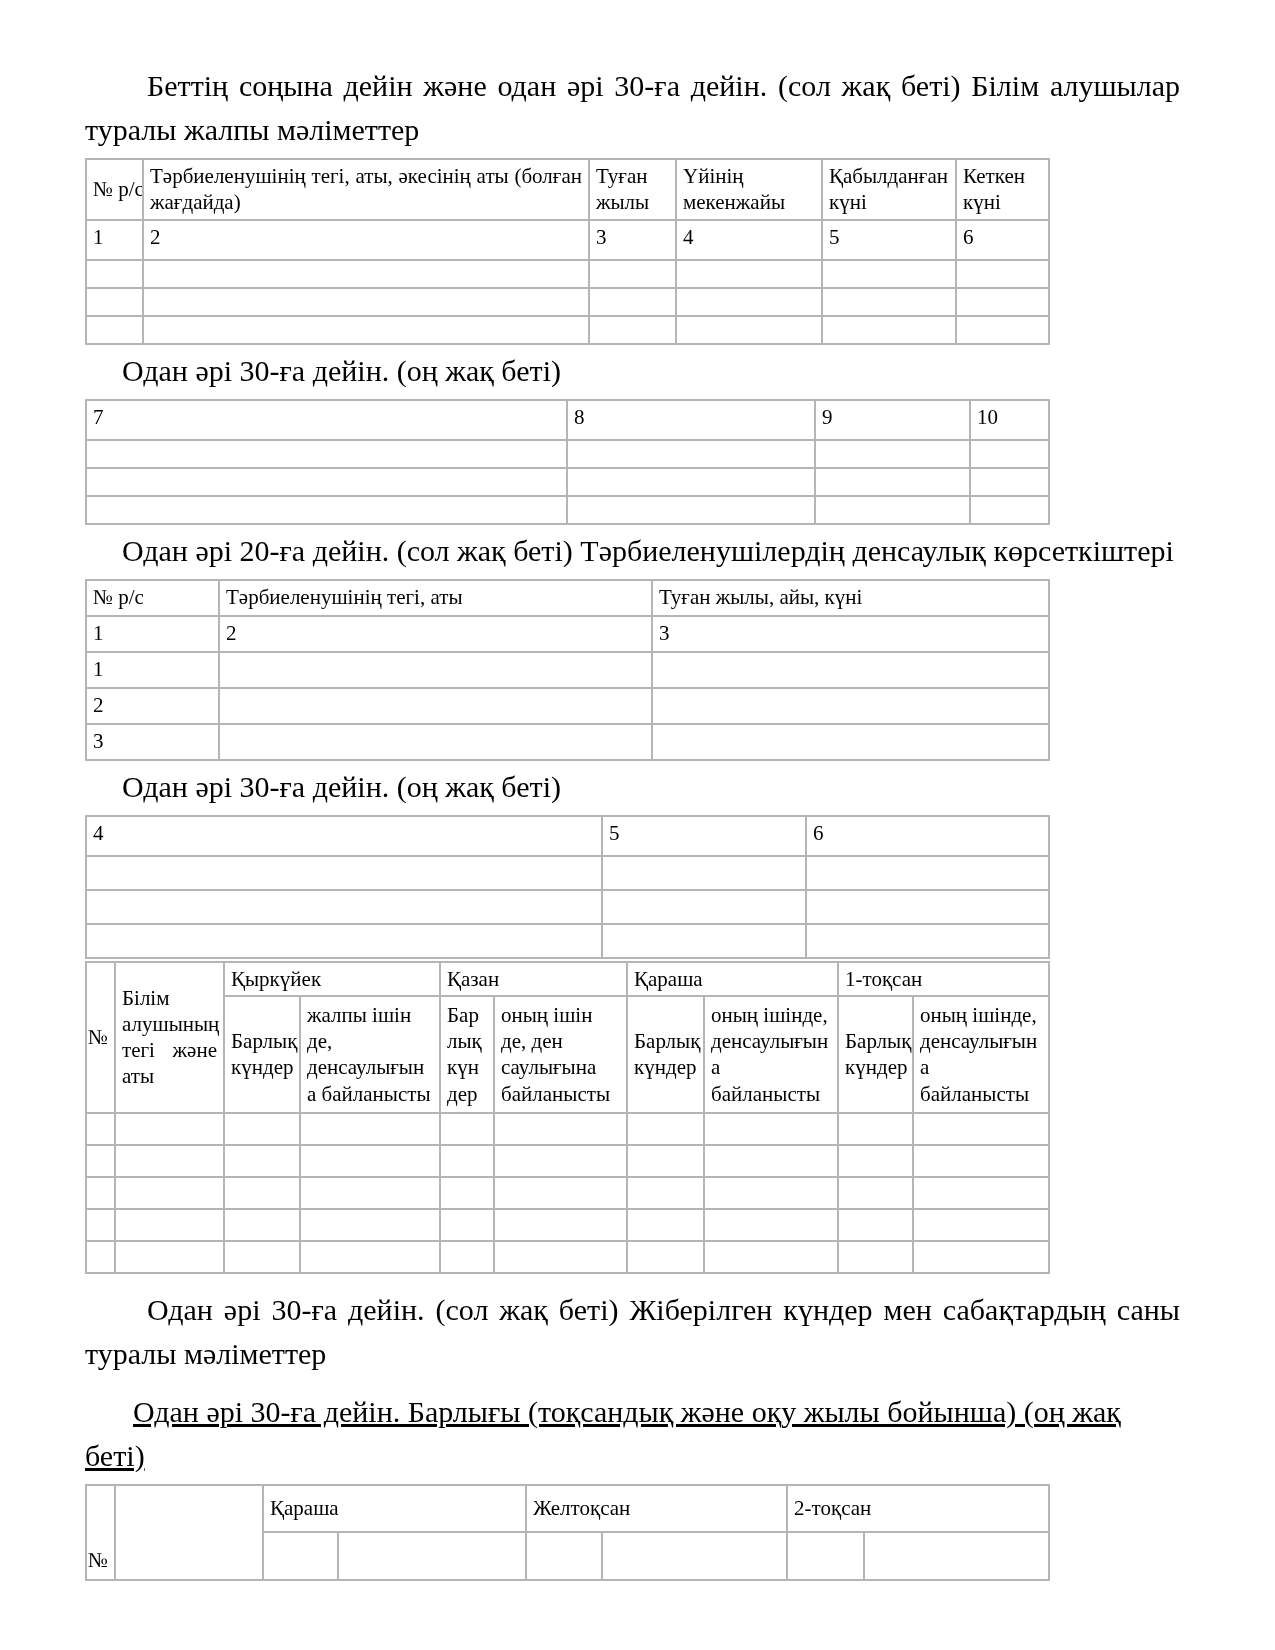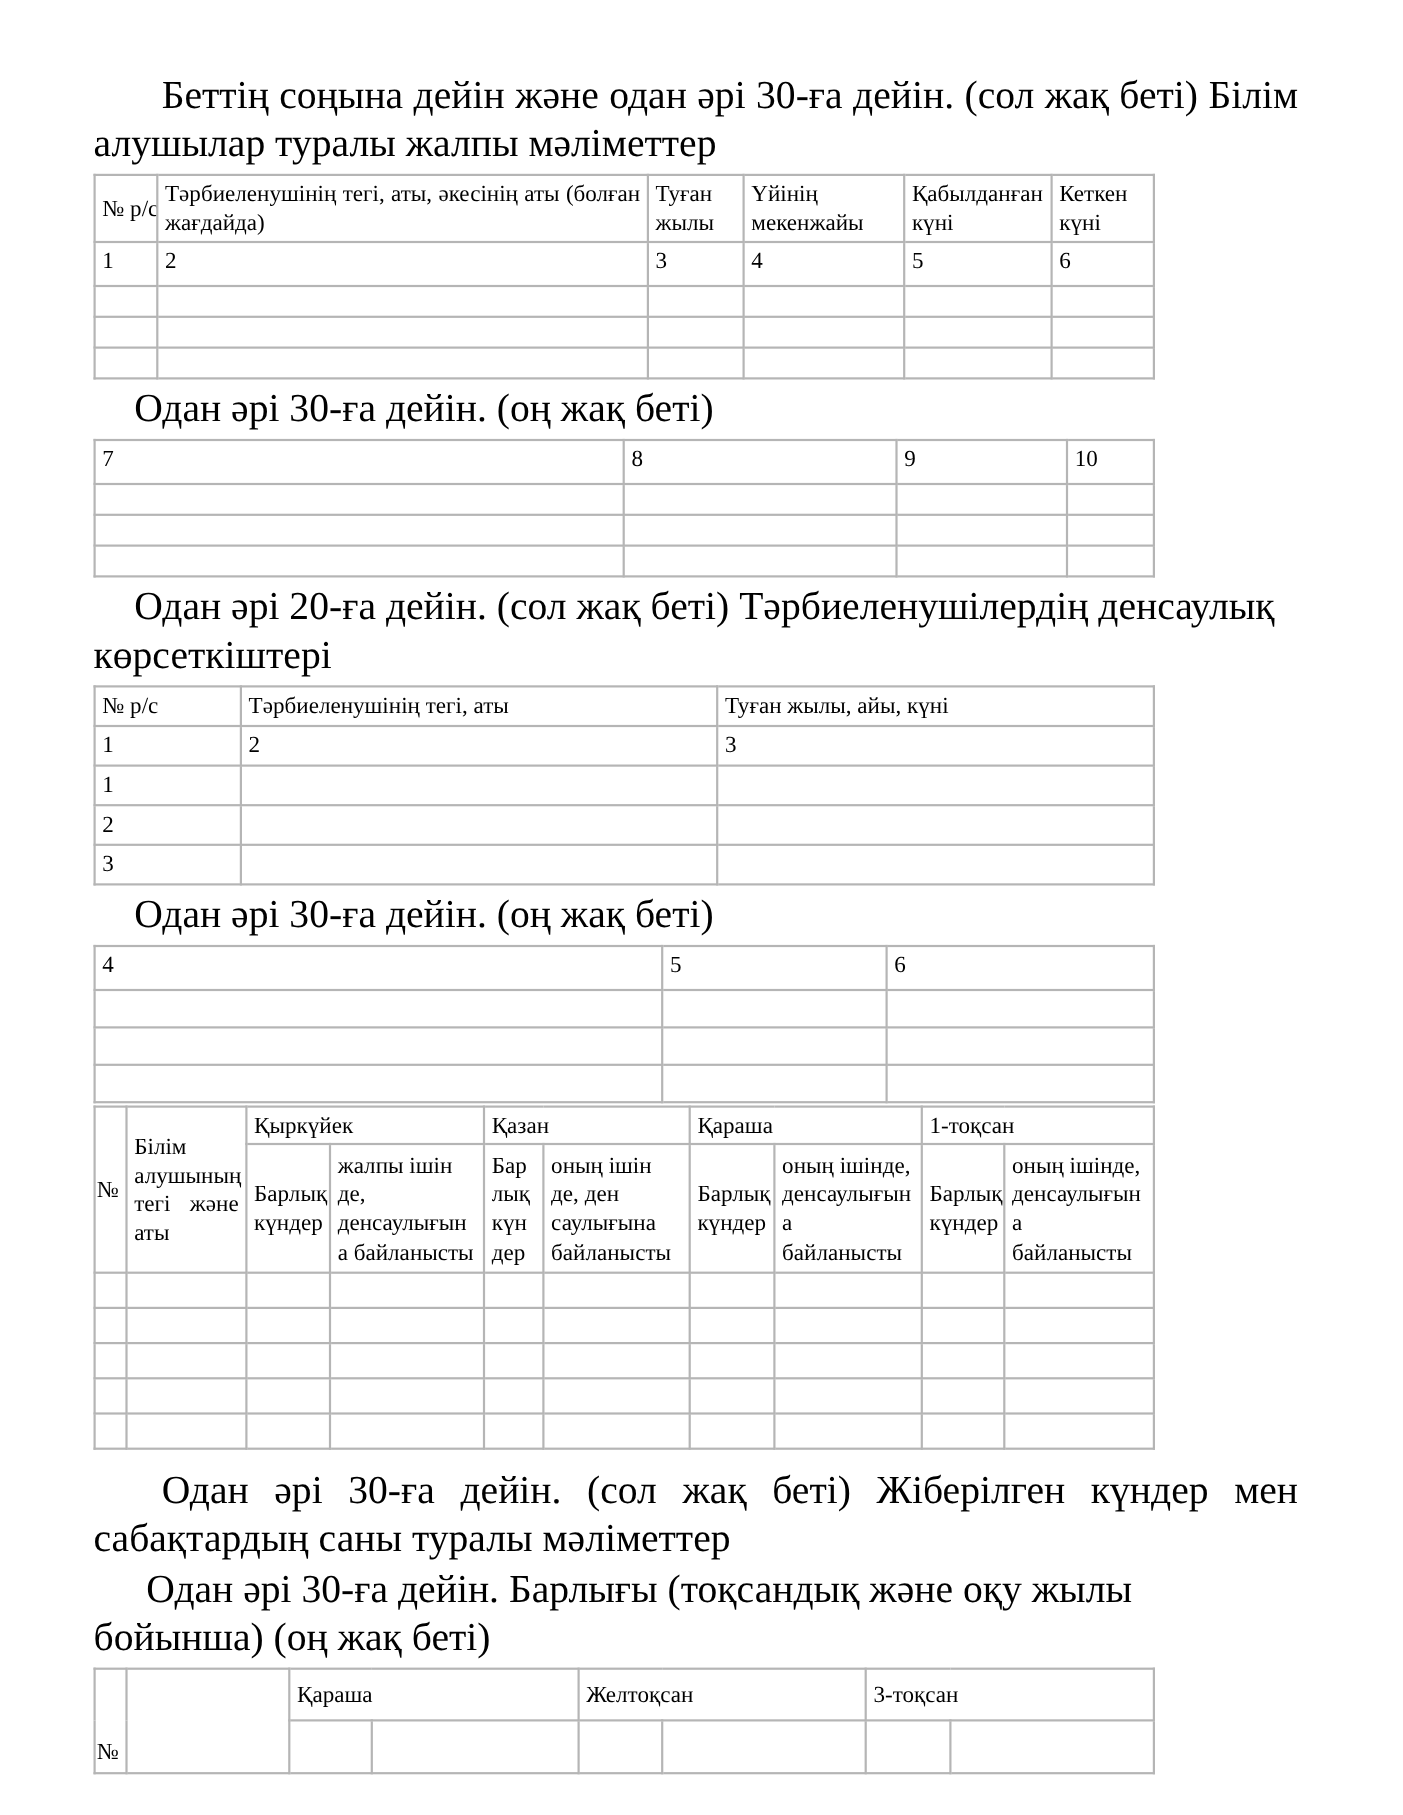--- a/index.html
+++ b/index.html
@@ -3,21 +3,21 @@
 <meta charset="utf-8">
 <style>
   html,body{margin:0;padding:0;background:#ffffff;}
   body{
     width:1275px;height:1650px;box-sizing:border-box;
     padding:64px 95px 0 85px;
     font-family:"Liberation Serif","DejaVu Serif",serif;
     font-size:21px;line-height:1.25;color:#000;
   }
   .title{
-    font-size:36px;line-height:44px;margin:0 0 6px 0;
+    font-size:30px;line-height:44px;margin:0 0 6px 0;
   }
   .just{text-align:justify;}
   .ind-lg{text-indent:62px;}
   .ind-sm{text-indent:37px;}
   .ind-md{text-indent:48px;}
   .mt{margin-top:4px;}
   .mt-lg{margin-top:14px;}
   table{
     border-collapse:collapse;table-layout:fixed;width:963px;
     margin:0 0 2px 0;
@@ -299,40 +299,40 @@
         <td></td>
         <td></td>
         <td></td>
         <td></td>
         <td></td>
       </tr>
 </tbody>
   </table>
 
 <p class="title just ind-lg mt-lg" style="margin-bottom:0;">Одан әрі 30-ға дейін. (сол жақ беті) Жіберілген күндер мен сабақтардың саны туралы мәліметтер</p>
-<p class="title ind-md" style="margin-top:2px;">Одан әрі 30-ға дейін. Барлығы (тоқсандық және оқу жылы бойынша) (оң жақ беті)</p>
+<p class="title ind-md" style="margin-top:14px;text-decoration:underline;">Одан әрі 30-ға дейін. Барлығы (тоқсандық және оқу жылы бойынша) (оң жақ беті)</p>
 
 <table id="t6">
   <colgroup>
       <col style="width:29px">
       <col style="width:148px">
       <col style="width:75px">
       <col style="width:188px">
       <col style="width:76px">
       <col style="width:185px">
       <col style="width:77px">
       <col style="width:185px">
     </colgroup>
   <tbody>
       <tr class="grp6">
     <th rowspan="2" class="cell-no vbot">№</th>
     <th rowspan="2"></th>
     <th colspan="2">Қараша</th>
     <th colspan="2">Желтоқсан</th>
-    <th colspan="2">3-тоқсан</th>
+    <th colspan="2">2-тоқсан</th>
   </tr>
   <tr class="sub6">
     <th></th>
     <th></th>
     <th></th>
     <th></th>
     <th></th>
     <th></th>
   </tr>
 </tbody>

